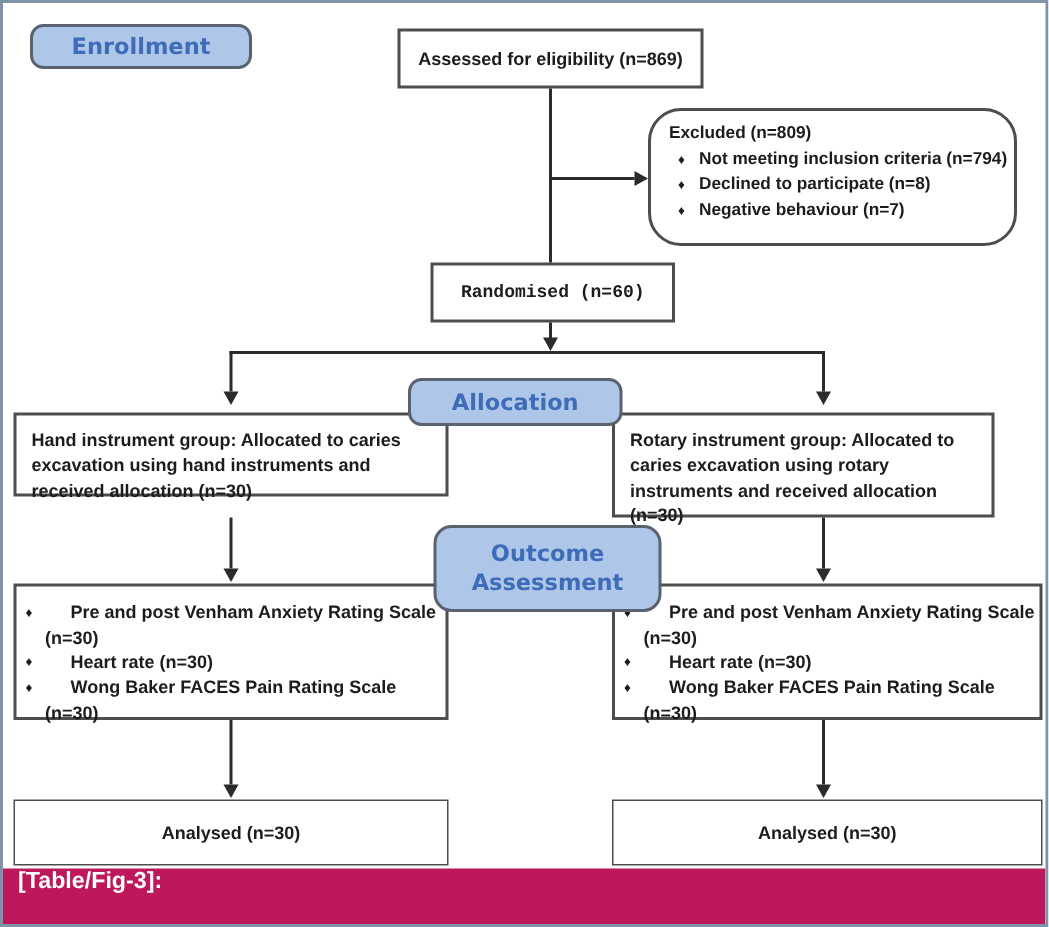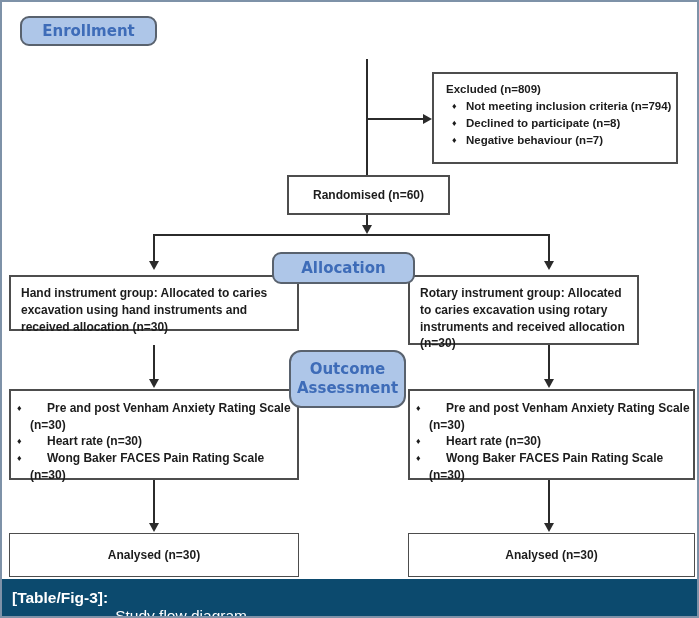--- a/index.html
+++ b/index.html
@@ -39,88 +39,91 @@
   #excluded-box li{white-space:nowrap;}
   #excluded-box .bullet{margin-left:6px;flex-basis:14px;width:14px;}
   
   .alloc-box{padding:8px 10px;}
   
   .outcome-box{padding:9px 4px 6px 6px;font-size:12px;line-height:1.38;}
   .outcome-box .l1{white-space:nowrap;margin-left:17px;}
   
   #caption-bar{
     position:absolute;left:0;right:0;bottom:0;height:37px;z-index:8;
-    background:#0c4a6e;color:#fff;display:flex;align-items:center;
+    background:#be185d;color:#fff;display:flex;align-items:flex-start;
     padding:0 10px;font-size:15.5px;
   }
   #caption-bar .cap-label{font-weight:bold;}
   #caption-bar .cap-text{margin-left:7px;margin-top:36px;}
 </style>
 </head>
 <body>
 
 <div id="figure">
 
-  <div class="badge" style="left:18px;top:14px;width:137px;height:30px;">
+  <div class="badge" style="left:18px;top:14px;width:148px;height:30px;">
     <span>Enrollment</span>
   </div>
 
+  <div class="box center" style="left:263px;top:17px;width:204px;height:40px;">
+    <span>Assessed for eligibility (n=869)</span>
+  </div>
 
   <div class="vline" style="left:364px;top:57px;height:116px;"></div>
 
   <div class="hline" style="left:365px;top:116px;width:56px;"></div>
   <div class="arrow-right" style="left:421px;top:112px;"></div>
 
-  <div class="box" id="excluded-box" style="left:430px;top:70px;width:246px;height:92px;">
+  <div class="box" id="excluded-box" style="left:430px;top:70px;width:246px;height:92px;border-radius:22px;">
     <div>Excluded (n=809)</div>
     <ul class="bullets">
       <li>
         <span class="bullet">♦</span>
         <span>Not meeting inclusion criteria (n=794)</span>
       </li>
       <li>
         <span class="bullet">♦</span>
         <span>Declined to participate (n=8)</span>
       </li>
       <li>
         <span class="bullet">♦</span>
         <span>Negative behaviour (n=7)</span>
       </li>
     </ul>
   </div>
 
-  <div class="box center" style="left:285px;top:173px;width:163px;height:40px;">
+  <div class="box center" style="left:285px;top:173px;width:163px;height:40px;font-family:Liberation Mono, monospace;">
     <span>Randomised (n=60)</span>
   </div>
 
   <div class="vline" style="left:364px;top:213px;height:11px;"></div>
   <div class="arrow-down" style="left:360px;top:223px;"></div>
   <div class="hline" style="left:151px;top:232px;width:397px;"></div>
   <div class="vline" style="left:151px;top:232px;height:27px;"></div>
   <div class="arrow-down" style="left:147px;top:259px;"></div>
   <div class="vline" style="left:546px;top:232px;height:27px;"></div>
   <div class="arrow-down" style="left:542px;top:259px;"></div>
 
   <div class="badge" style="left:270px;top:250px;width:143px;height:32px;">
     <span>Allocation</span>
   </div>
 
   <div class="box alloc-box" style="left:7px;top:273px;width:290px;height:56px;">
     <span>Hand instrument group: Allocated to caries excavation using hand instruments and received allocation (n=30)</span>
   </div>
-  <div class="box alloc-box" style="left:406px;top:273px;width:231px;height:70px;">
+  <div class="box alloc-box" style="left:406px;top:273px;width:255px;height:70px;">
     <span>Rotary instrument group: Allocated to caries excavation using rotary instruments and received allocation (n=30)</span>
   </div>
 
   <div class="vline" style="left:151px;top:343px;height:34px;"></div>
   <div class="arrow-down" style="left:147px;top:377px;"></div>
   <div class="vline" style="left:546px;top:343px;height:34px;"></div>
   <div class="arrow-down" style="left:542px;top:377px;"></div>
 
-  <div class="badge" style="left:287px;top:348px;width:117px;height:58px;border-radius:12px;">
+  <div class="badge" style="left:287px;top:348px;width:152px;height:58px;border-radius:12px;">
     <span>Outcome Assessment</span>
   </div>
 
   <div class="box outcome-box" style="left:7px;top:387px;width:290px;height:91px;">
     <ul class="bullets">
       <li>
         <span class="bullet">♦</span>
         <div>
           <div class="l1">Pre and post Venham Anxiety Rating Scale</div>
           <div>(n=30)</div>

